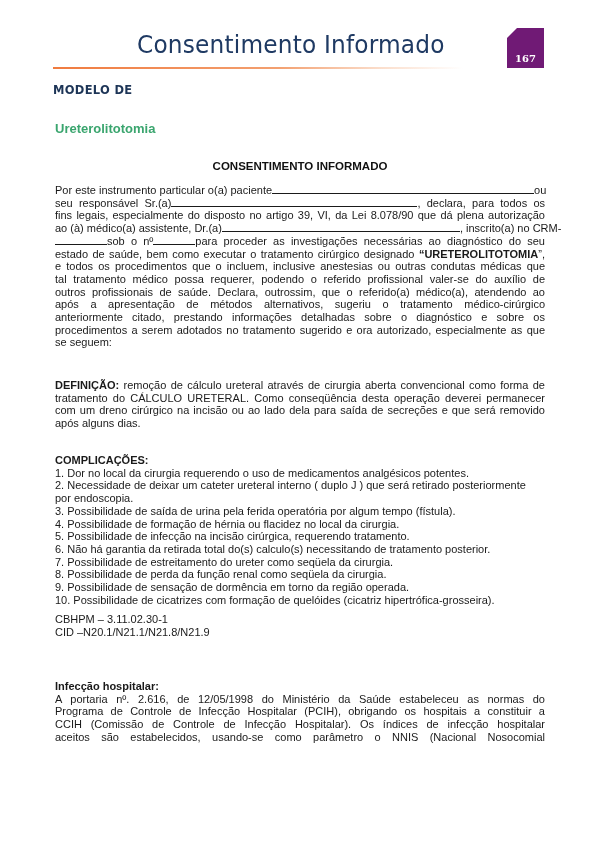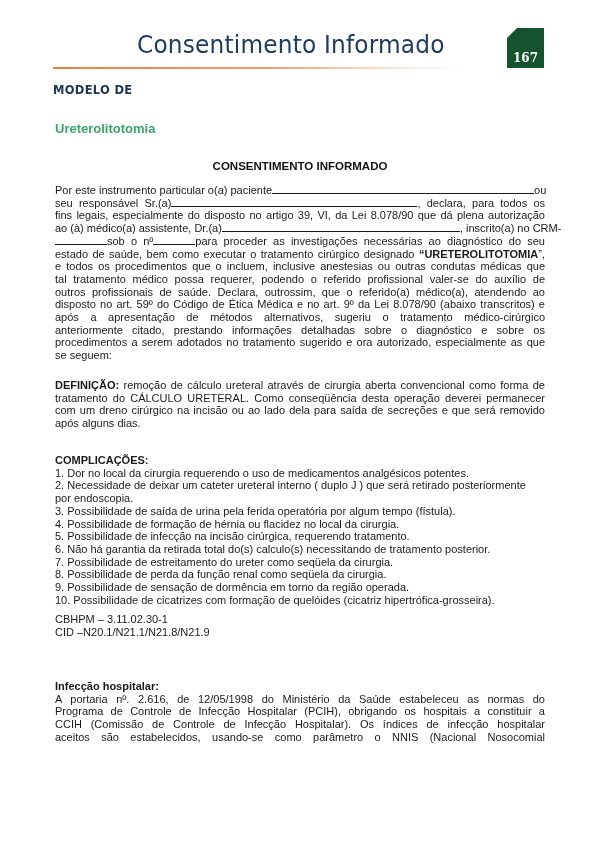--- a/index.html
+++ b/index.html
@@ -54,26 +54,26 @@
       width: 410px;
       height: 1.5px;
       background: linear-gradient(to right, #f07b3f 0%, #f3a070 55%, rgba(248,200,170,0.6) 80%, rgba(255,255,255,0) 100%);
     }
     .page-badge {
       position: absolute;
       left: 507px;
       top: 28px;
       width: 37px;
       height: 40px;
-      background: #14532d;
+      background: #701a75;
       clip-path: polygon(10px 0, 100% 0, 100% 100%, 0 100%, 0 10px);
       color: #ffffff;
       font-family: "DejaVu Serif", serif;
       font-weight: bold;
-      font-size: 12px;
+      font-size: 10px;
       display: flex;
       align-items: center;
       justify-content: center;
       padding-top: 20px;
       box-sizing: border-box;
     }
     .section-title {
       position: absolute;
       left: 55px;
       top: 121px;
@@ -144,21 +144,20 @@
 <div class="body-text intro">
   <span class="line"><span>Por este instrumento particular o(a) paciente</span><span class="blank" style="width:262px"></span><span>ou</span></span>
   <span class="line"><span>seu responsável Sr.(a)</span><span class="blank" style="width:246px"></span><span>, declara, para todos os</span></span>
   <span class="line">fins legais, especialmente do disposto no artigo 39, VI, da Lei 8.078/90 que dá plena autorização</span>
   <span class="line"><span>ao (à) médico(a) assistente, Dr.(a)</span><span class="blank" style="width:238px"></span><span>, inscrito(a) no CRM-</span></span>
   <span class="line"><span class="blank" style="width:52px"></span><span>sob o nº</span><span class="blank" style="width:42px"></span><span>para proceder as investigações necessárias ao diagnóstico do seu</span></span>
   <span class="line"><span>estado de saúde, bem como executar o tratamento cirúrgico designado</span> <span class="bold">“URETEROLITOTOMIA</span><span>”,</span></span>
   <span class="line">e todos os procedimentos que o incluem, inclusive anestesias ou outras condutas médicas que</span>
   <span class="line">tal tratamento médico possa requerer, podendo o referido profissional valer-se do auxílio de</span>
   <span class="line">outros profissionais de saúde. Declara, outrossim, que o referido(a) médico(a), atendendo ao</span>
-  <span class="line">disposto no art. 59º do Código de Ética Médica e no art. 9º da Lei 8.078/90 (abaixo transcritos) e</span>
   <span class="line">após a apresentação de métodos alternativos, sugeriu o tratamento médico-cirúrgico</span>
   <span class="line">anteriormente citado, prestando informações detalhadas sobre o diagnóstico e sobre os</span>
   <span class="line">procedimentos a serem adotados no tratamento sugerido e ora autorizado, especialmente as que</span>
   <span class="line-last">se seguem:</span>
 </div>
 
 <div class="body-text definition">
   <span class="line"><span class="bold">DEFINIÇÃO:</span><span> remoção de cálculo ureteral através de cirurgia aberta convencional como forma de</span></span>
   <span class="line">tratamento do CÁLCULO URETERAL. Como conseqüência desta operação deverei permanecer</span>
   <span class="line">com um dreno cirúrgico na incisão ou ao lado dela para saída de secreções e que será removido</span>

